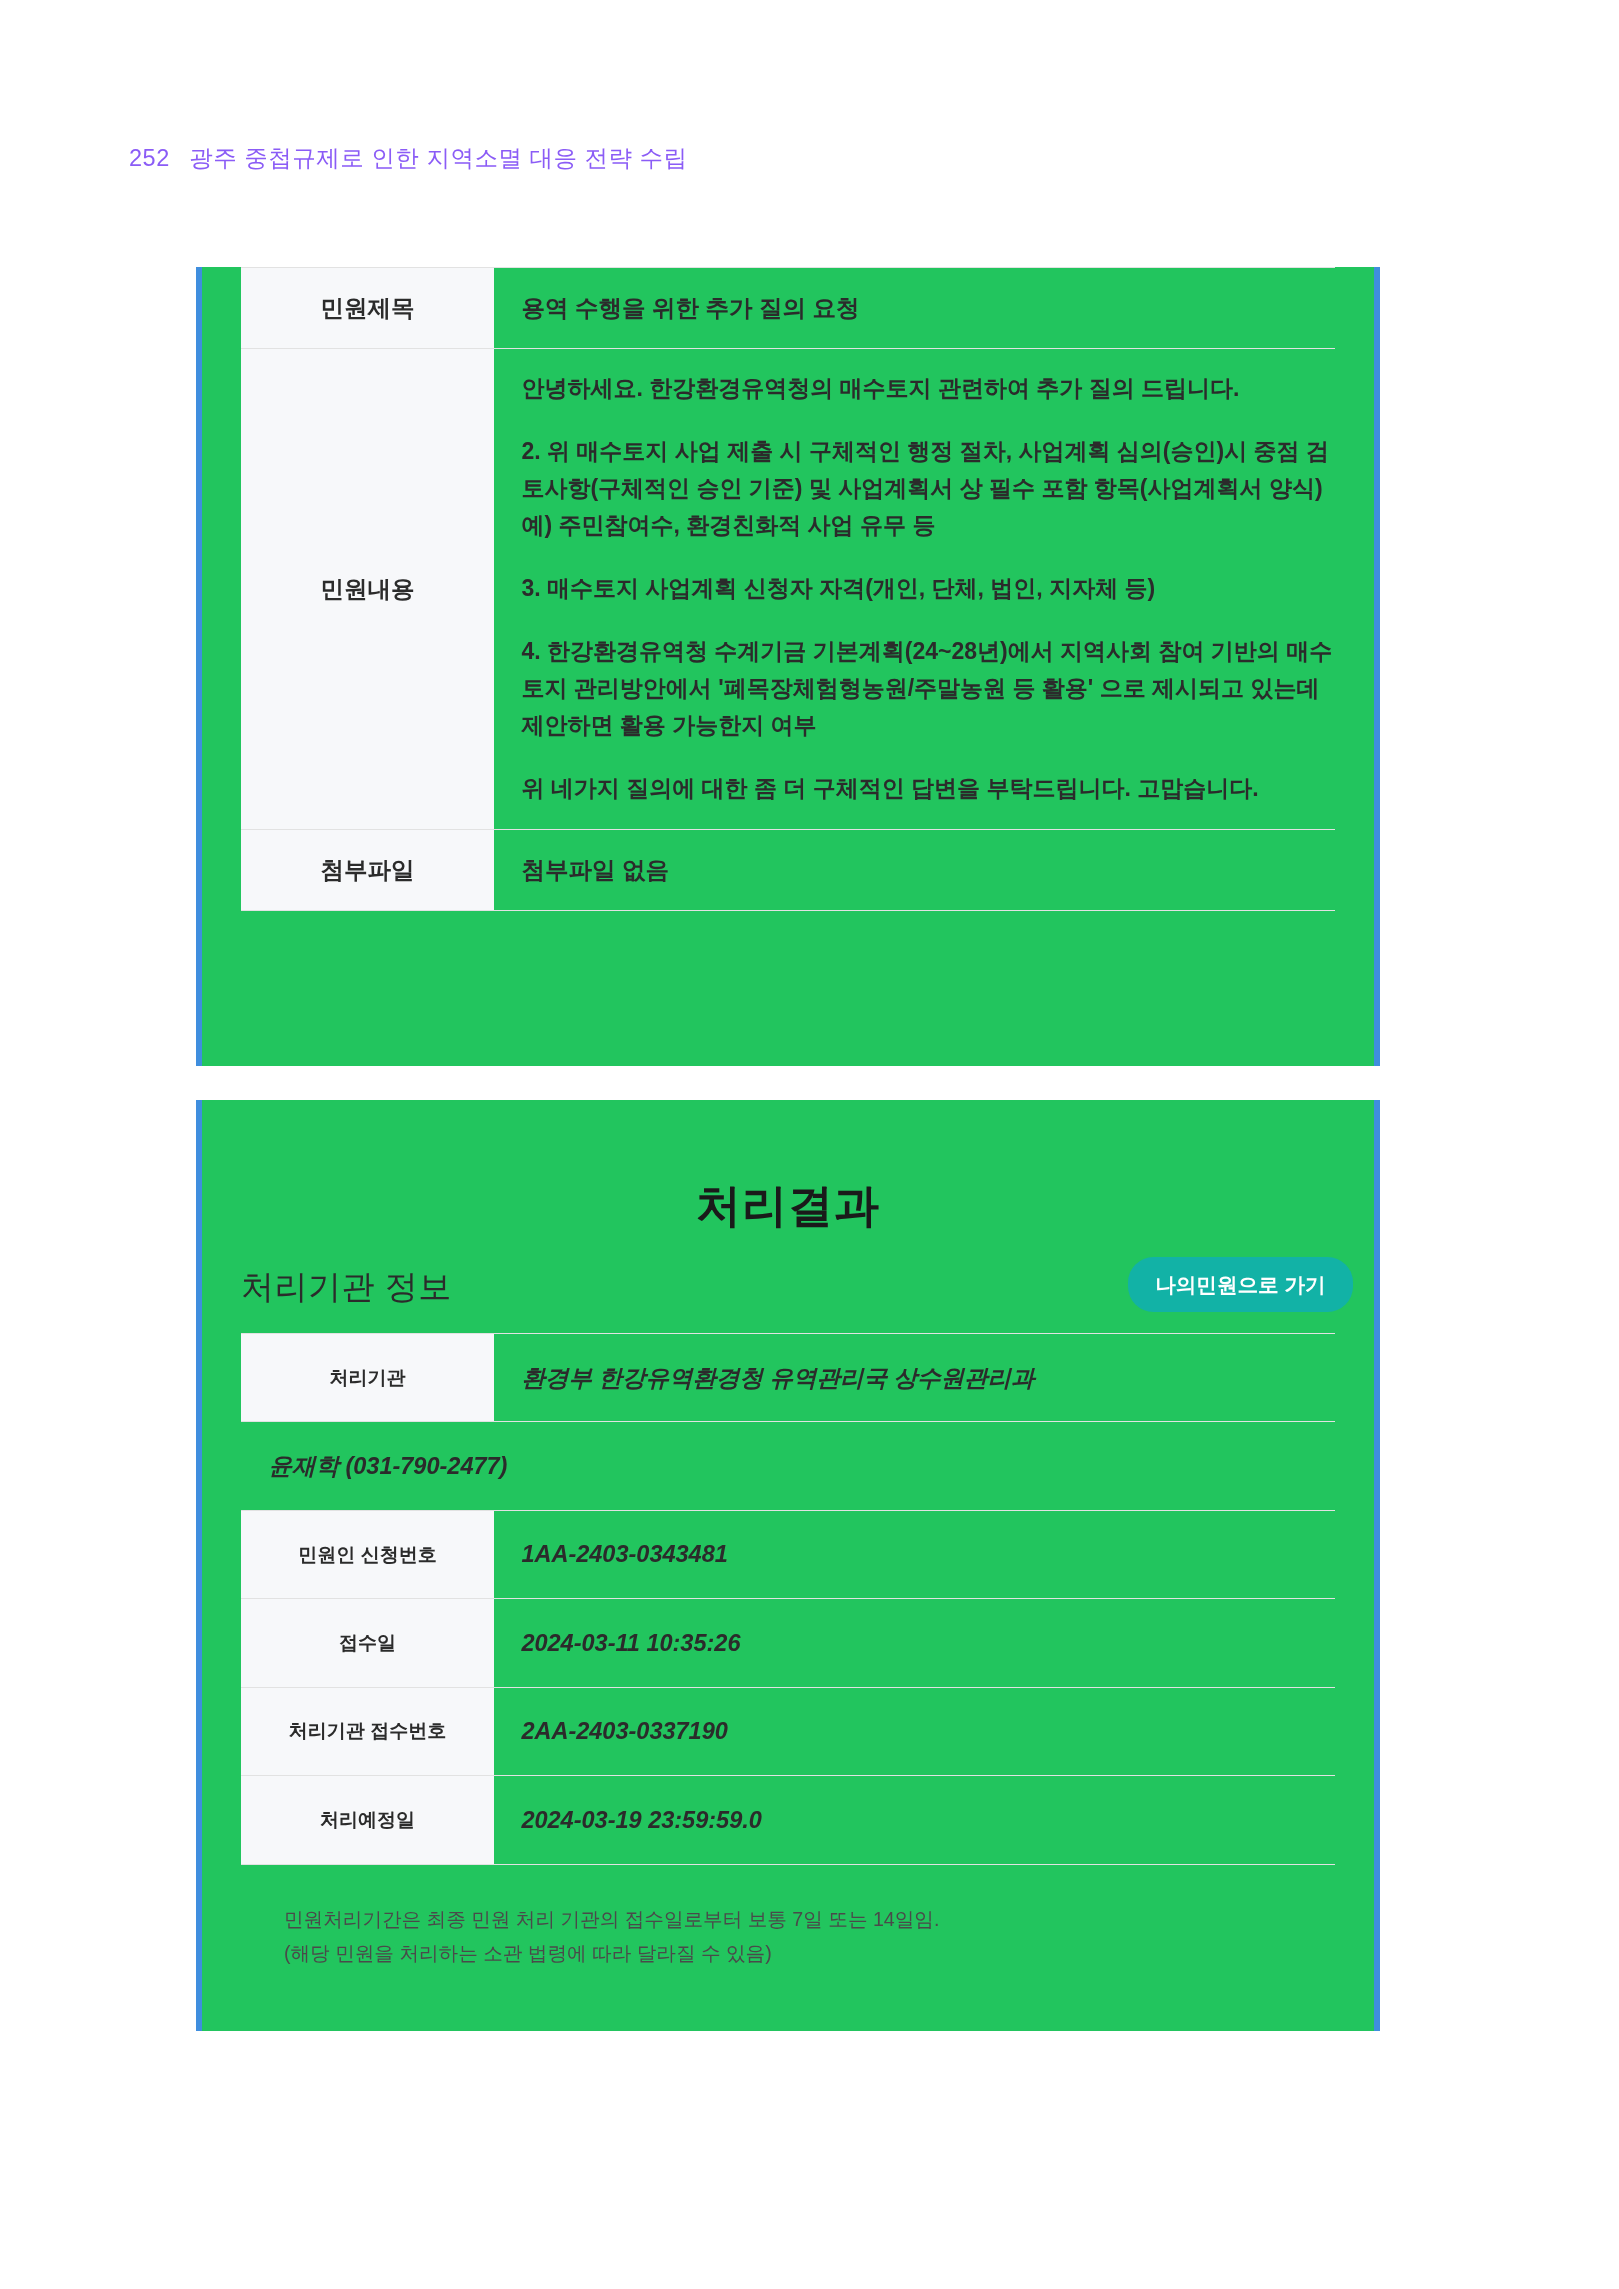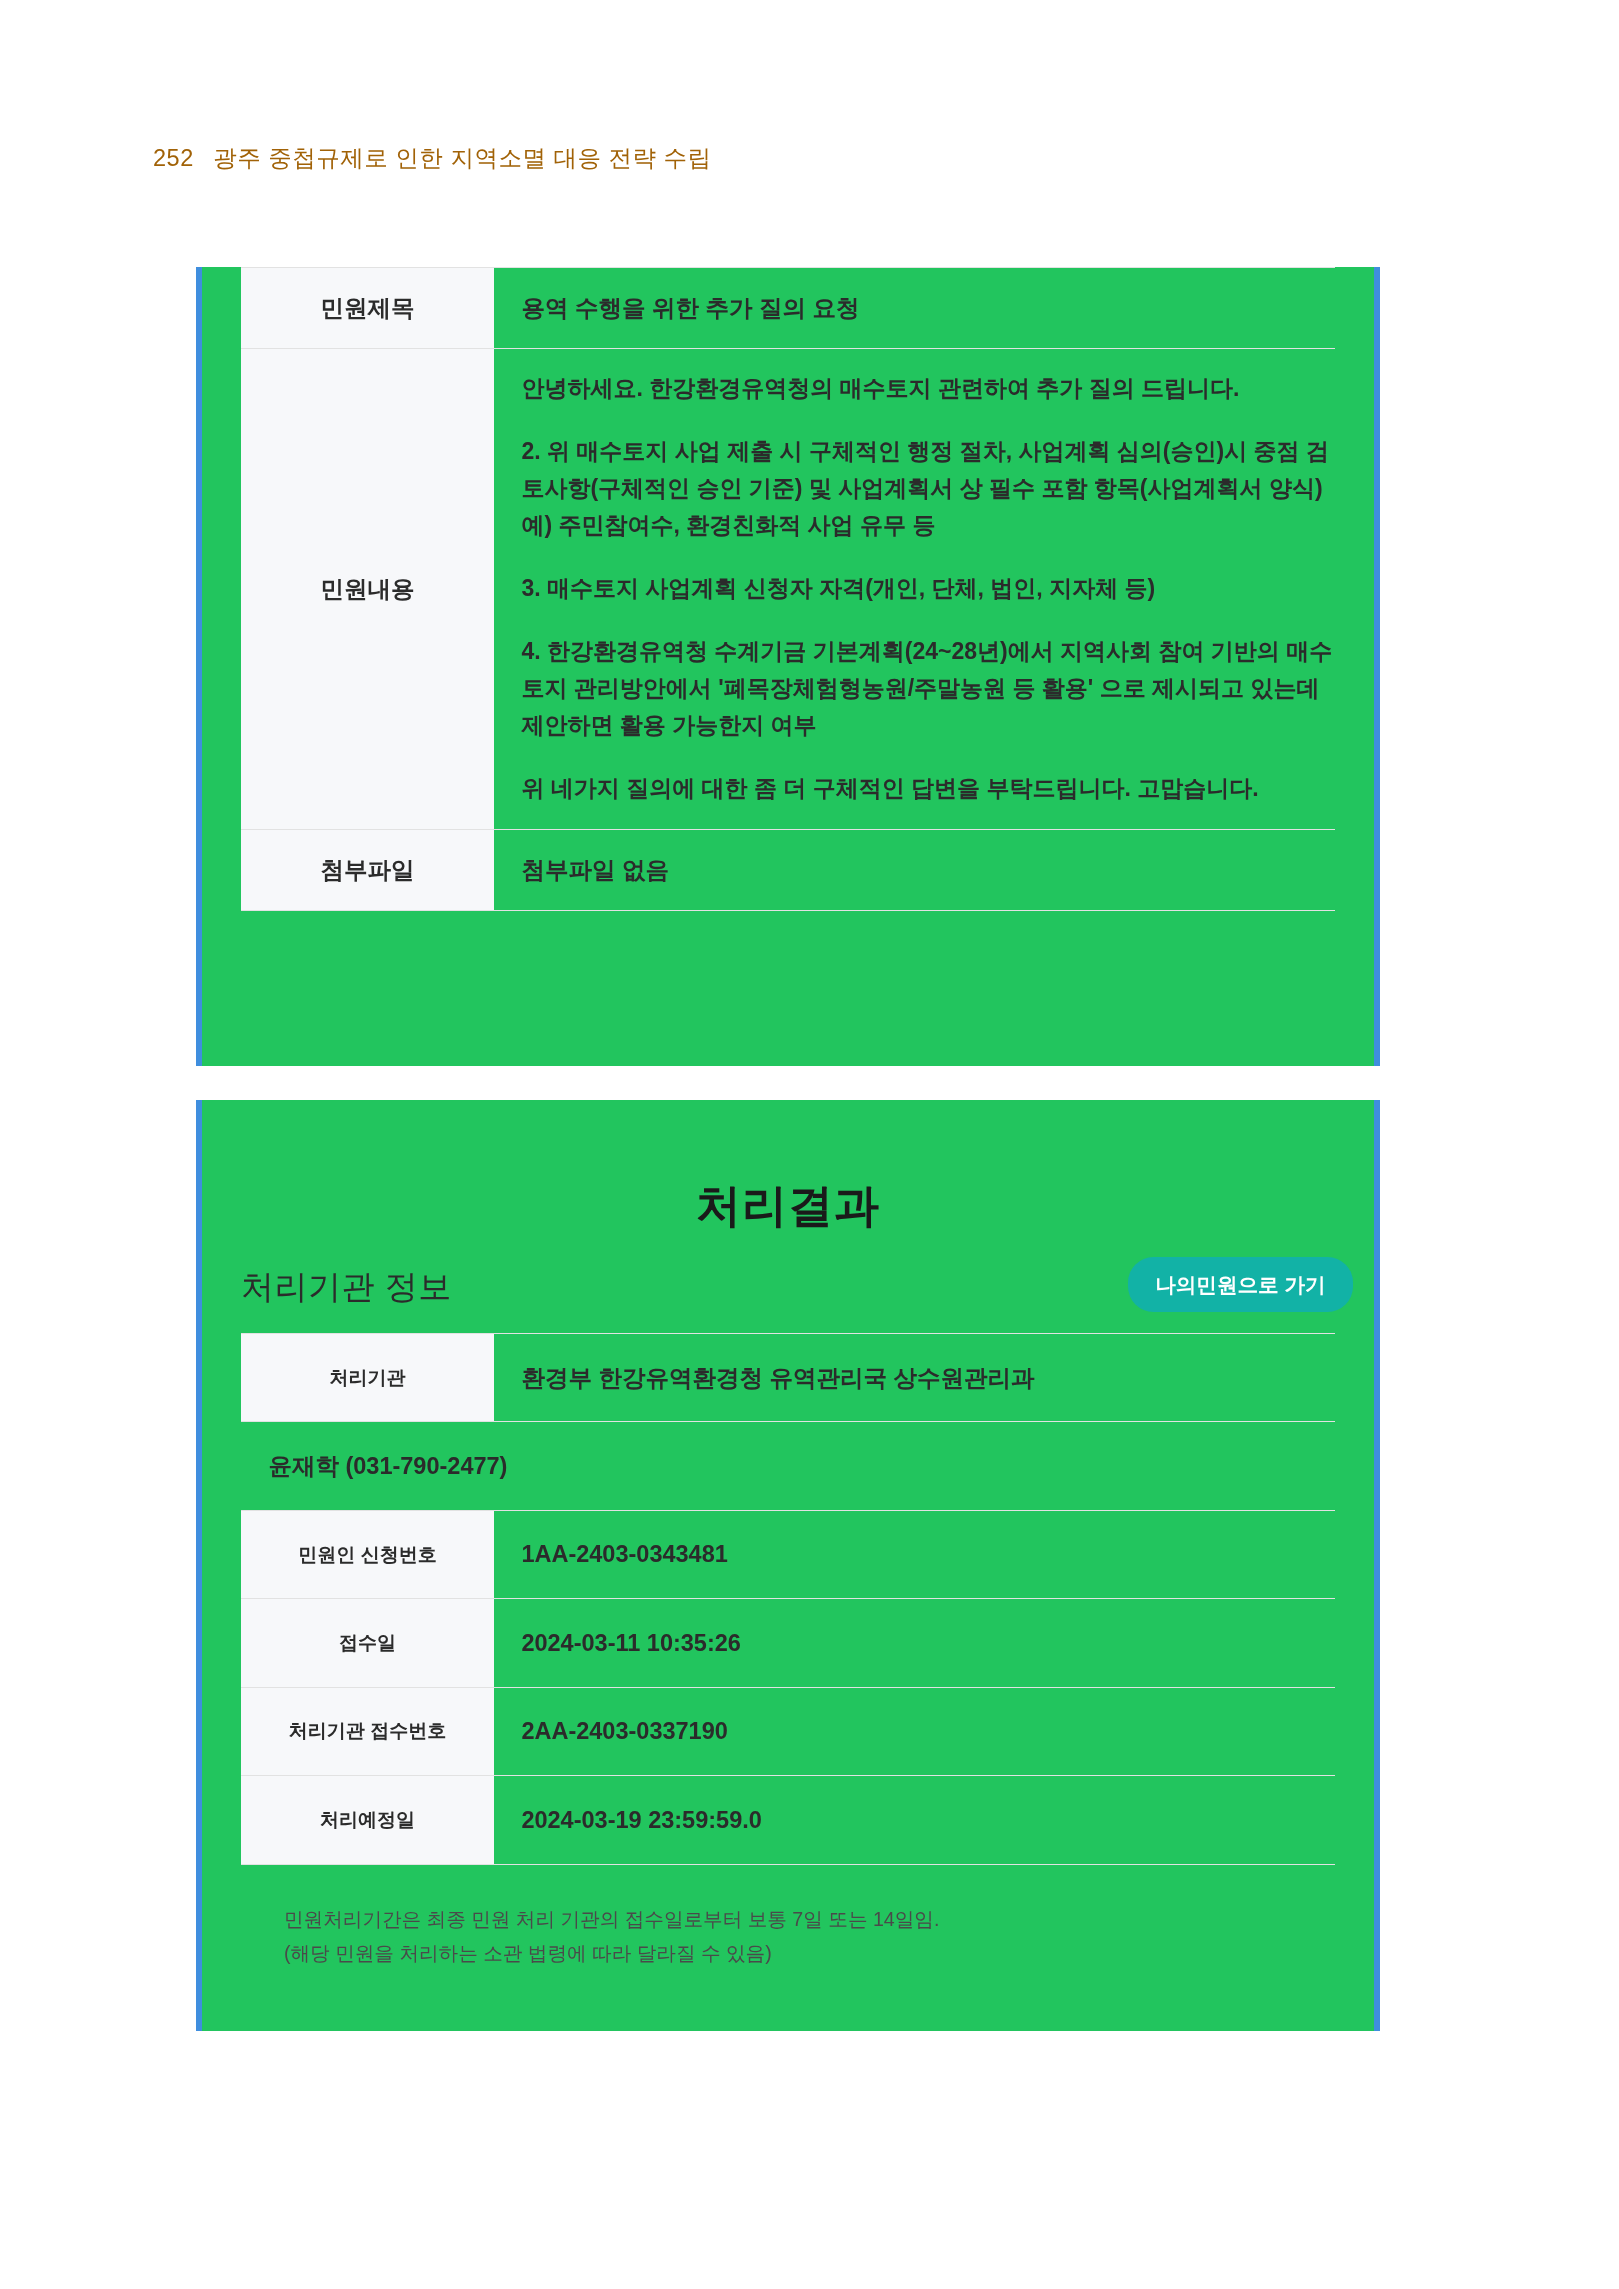--- a/index.html
+++ b/index.html
@@ -17,24 +17,24 @@
   }
 
   .page {
     position: absolute;
     inset: 0;
   }
 
   
   .runhead {
     position: absolute;
-    left: 153px;
+    left: 129px;
     top: 142px;
     font-size: 23.5px;
-    color: #a16207;
+    color: #8b5cf6;
     letter-spacing: 0.5px;
     white-space: nowrap;
   }
   .runhead .pgnum {
     margin-right: 19.6px;
   }
 
   
   .card {
     position: absolute;
@@ -155,20 +155,21 @@
   }
   #result-table .row .lbl {
     width: 253px;
     flex: 0 0 253px;
     padding: 25.5px 0;
     font-size: 19px;
   }
   #result-table .row .val {
     padding: 25.5px 0 25.5px 27.4px;
     font-size: 23.5px;
+    font-style: italic;
   }
 
   .notice {
     position: absolute;
     left: 88px;
     right: 45px;
     bottom: 61px;
     font-size: 19.6px;
     line-height: 1.7;
     color: #4a4a4a;

